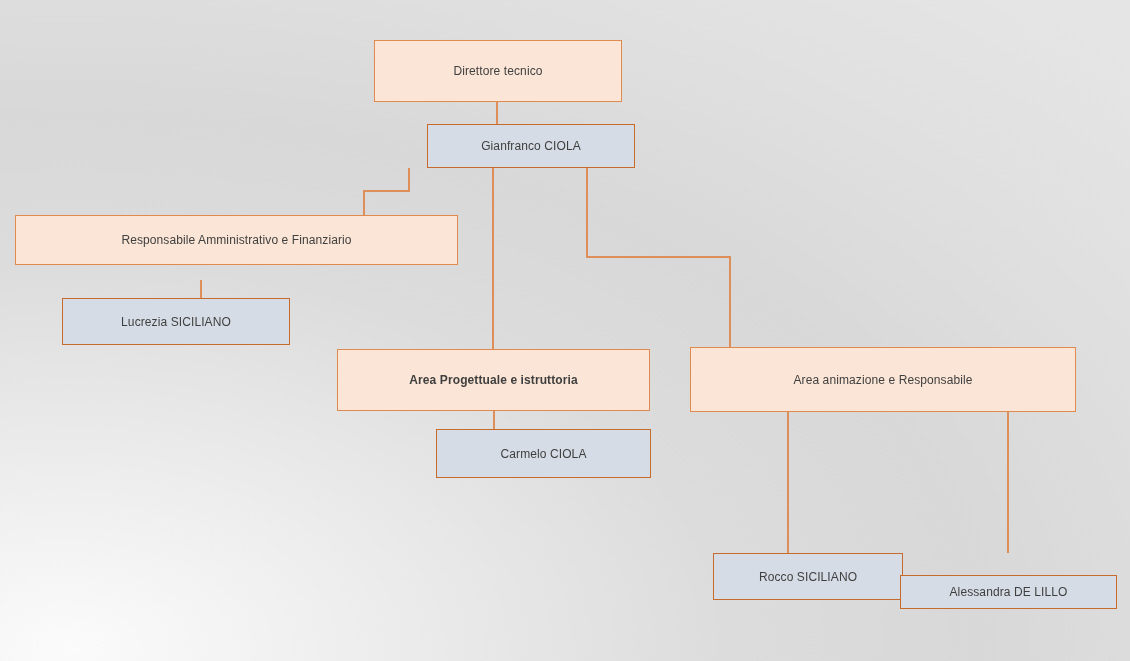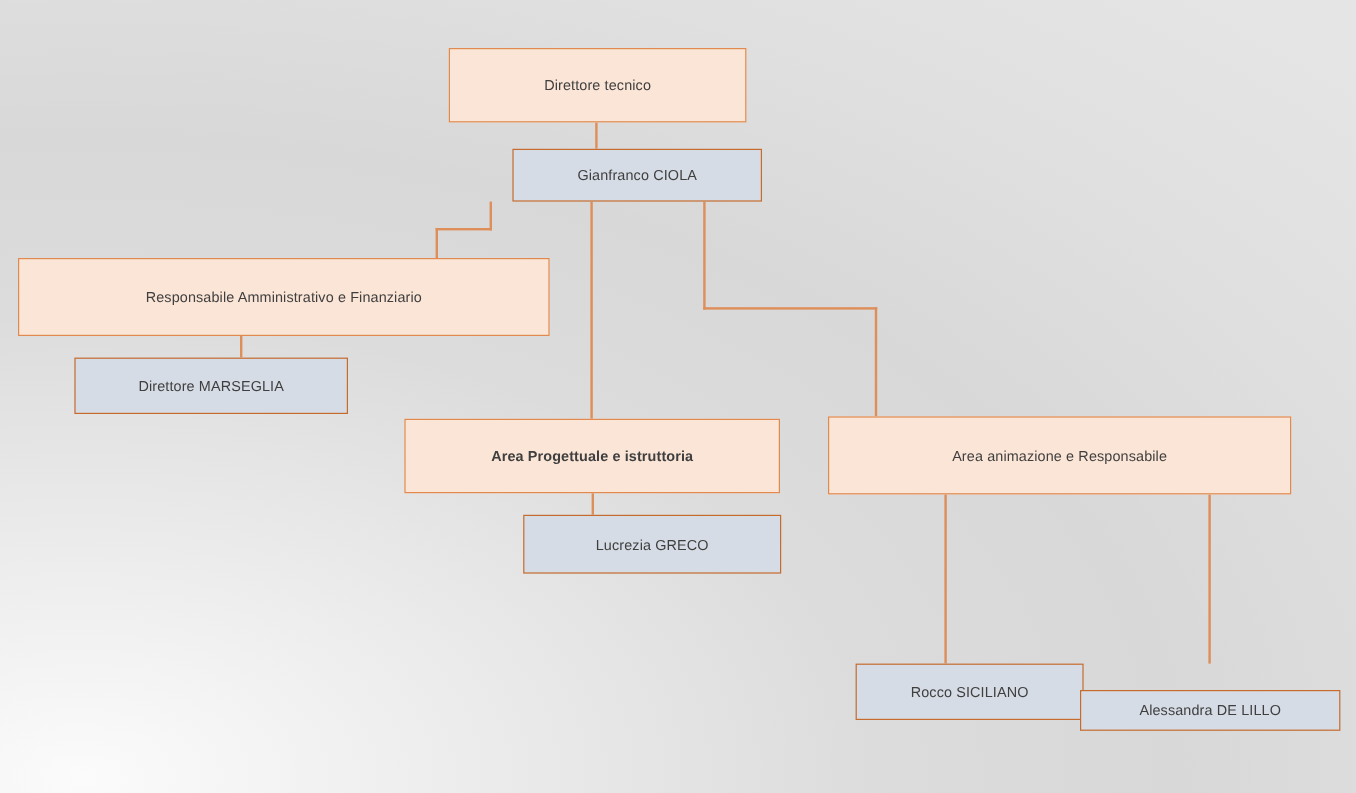--- a/index.html
+++ b/index.html
@@ -40,21 +40,21 @@
     border: 1.5px solid var(--name-border, #c66b2c);
   }
   .conn {
     position: absolute;
     background: var(--connector-color, #de8e58);
   }
 
   
   #n-direttore   { left: 374px; top: 40px;  width: 248px; height: 62px; }
   #n-ciola       { left: 397px; top: 124px; width: 208px; height: 44px; margin-left: 30px; }
-  #n-responsabile{ left: 15px;  top: 215px; width: 443px; height: 65px; }
+  #n-responsabile{ left: 15px;  top: 215px; width: 443px; height: 50px; }
   #n-lucrezia    { left: 62px;  top: 298px; width: 228px; height: 47px; }
   #n-areaprog    { left: 337px; top: 349px; width: 313px; height: 62px; font-weight: bold; }
   #n-carmelo     { left: 436px; top: 429px; width: 215px; height: 49px; }
   #n-areaanim    { left: 690px; top: 347px; width: 386px; height: 65px; }
   #n-rocco       { left: 693px; top: 553px; width: 190px; height: 47px; margin-left: 20px; }
   #n-alessandra  { left: 900px; top: 575px; width: 217px; height: 34px; }
 
   
   #c-root-v      { left: 496px; top: 102px; width: 2px;   height: 22px; }
   #c-left-v1     { left: 408px; top: 168px; width: 2px;   height: 24px; }
@@ -86,25 +86,25 @@
   <div class="conn" id="c-prog-v"></div>
   <div class="conn" id="c-anim-v1"></div>
   <div class="conn" id="c-anim-v2"></div>
 
   <div class="node role" id="n-direttore">Direttore tecnico</div>
 
   <div class="node person" id="n-ciola">Gianfranco CIOLA</div>
 
   <div class="node role" id="n-responsabile">Responsabile Amministrativo e Finanziario</div>
 
-  <div class="node person" id="n-lucrezia">Direttore MARSEGLIA</div>
+  <div class="node person" id="n-lucrezia">Lucrezia SICILIANO</div>
 
   <div class="node role" id="n-areaprog">Area Progettuale e istruttoria</div>
 
-  <div class="node person" id="n-carmelo">Lucrezia GRECO</div>
+  <div class="node person" id="n-carmelo">Carmelo CIOLA</div>
 
   <div class="node role" id="n-areaanim">Area animazione e Responsabile</div>
 
   <div class="node person" id="n-rocco">Rocco SICILIANO</div>
 
   <div class="node person" id="n-alessandra">Alessandra DE LILLO</div>
 
 </div>
 
 </body></html>

